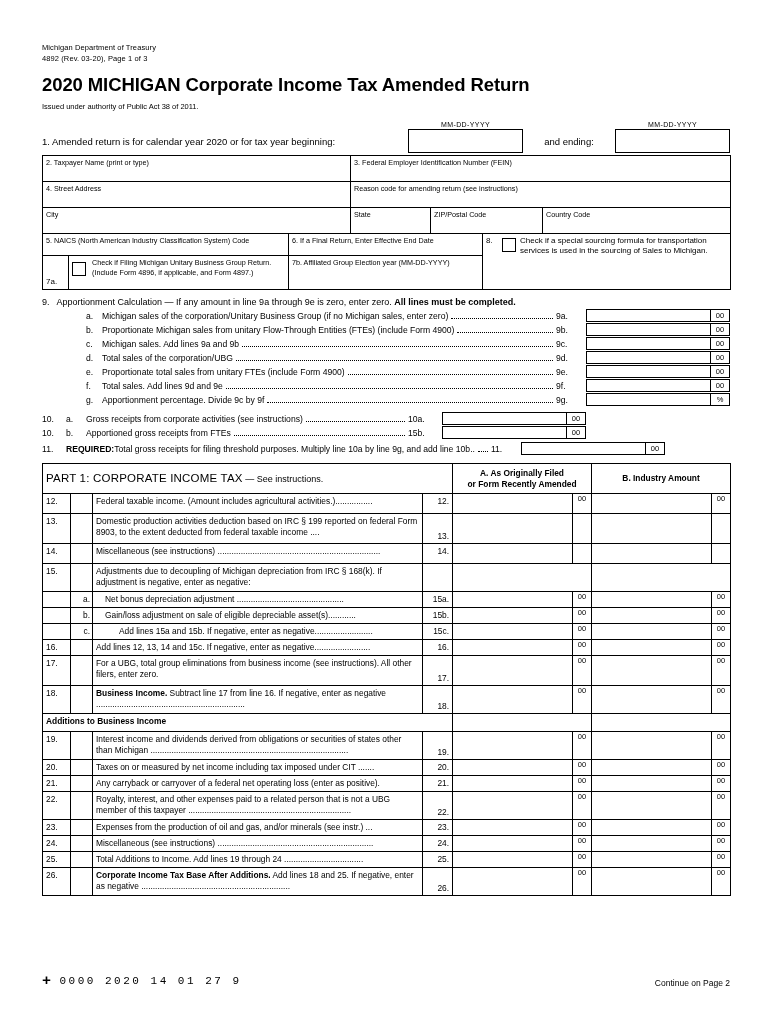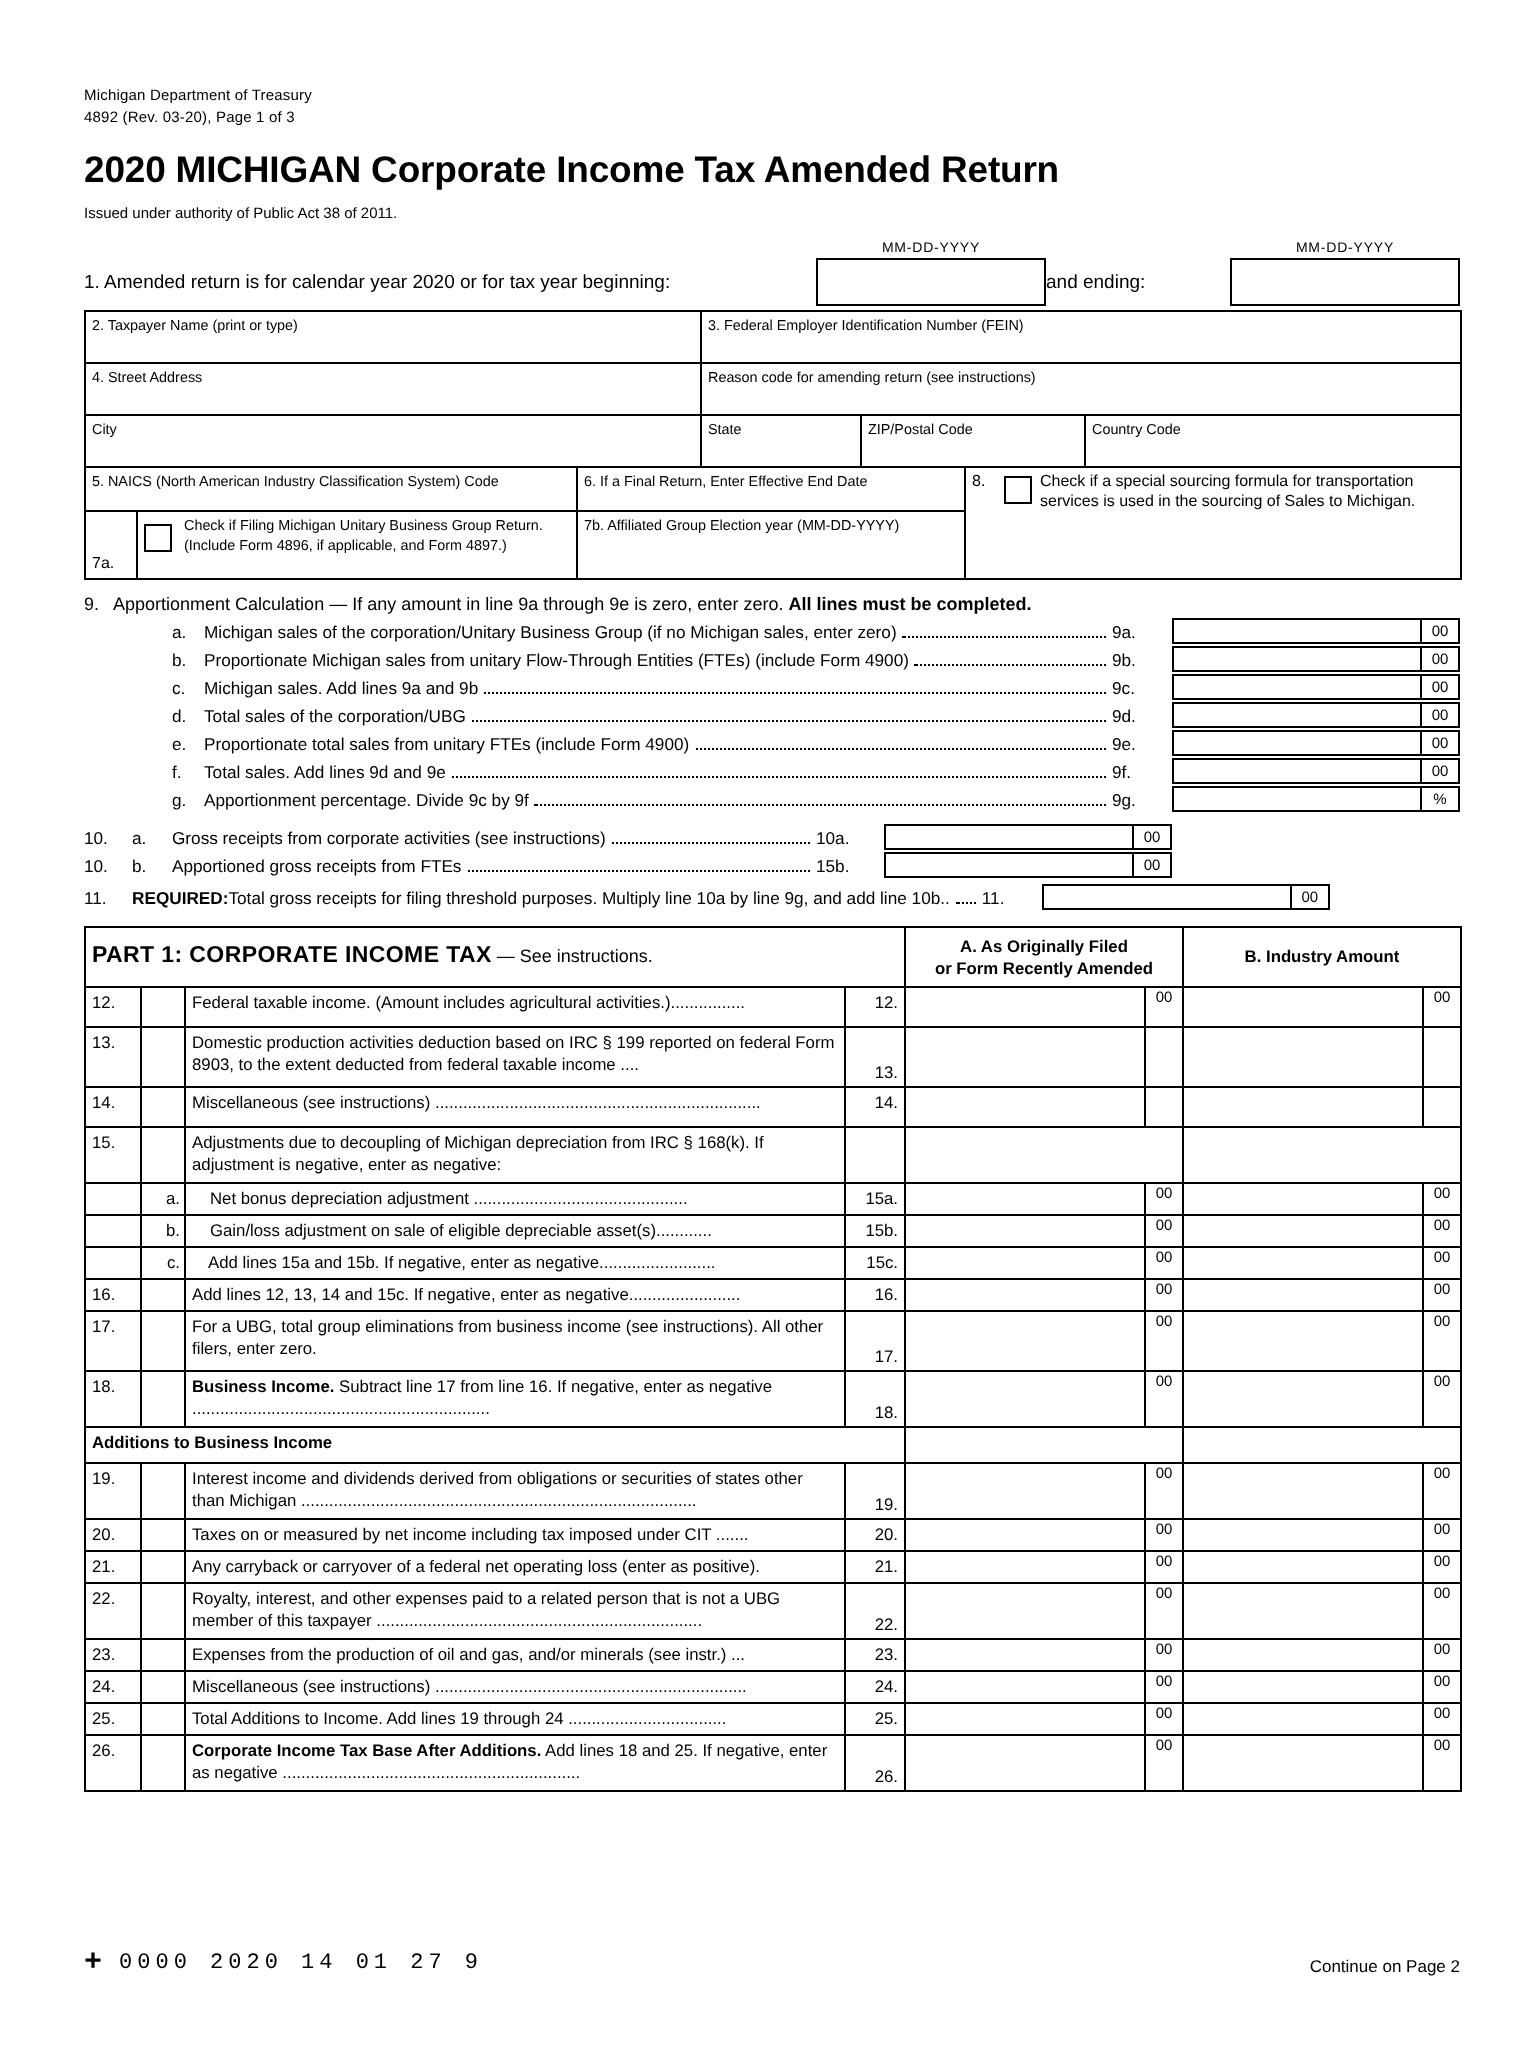--- a/index.html
+++ b/index.html
@@ -106,21 +106,21 @@
     top: 0;
     bottom: 0;
     width: 19px;
     border-left: 1px solid #000;
     box-sizing: border-box;
     font-size: 7.5px;
     text-align: center;
     line-height: 12px;
   }
   .bold { font-weight: bold; }
-  .center { }
+  .center { text-align: center; }
   .barcode {
     position: absolute;
     left: 42px;
     bottom: 34px;
     font-family: "Liberation Mono", monospace;
     font-size: 11px;
     letter-spacing: 2.5px;
   }
   .contpage {
     position: absolute;
@@ -165,21 +165,21 @@
     font-size: 7.5px;
     text-align: center;
   }
   .hdrcell {
     text-align: center;
     font-weight: bold;
     font-size: 9px;
     vertical-align: middle !important;
   }
   .sechdr { font-weight: bold; font-size: 9.5px; }
-  .parthdr { font-weight: bold; font-size: 11.5px; letter-spacing: 0.2px; }
+  .parthdr { font-weight: normal; font-size: 11.5px; letter-spacing: 0.2px; }
   .chkbox {
     display: inline-block;
     width: 12px;
     height: 12px;
     border: 1px solid #000;
     vertical-align: middle;
   }
 </style>
 </head>
 <body>
@@ -473,21 +473,21 @@
             <span class="c">00</span>
           </td>
       <td class="amt">
             <span class="c">00</span>
           </td>
     </tr>
 
     <tr style="height:16px">
       <td class="desc"></td>
       <td class="desc" style="border-left:none;text-align:right;padding-right:2px">c.</td>
-      <td style="border-left:none;border-right:none;padding-left:11px">Add lines 15a and 15b.  If negative, enter as negative.........................</td>
+      <td style="border-left:none;border-right:none;padding-left:26px">Add lines 15a and 15b.  If negative, enter as negative.........................</td>
       <td class="numn">15c.</td>
       <td class="amt">
             <span class="c">00</span>
           </td>
       <td class="amt">
             <span class="c">00</span>
           </td>
     </tr>
 
     <tr style="height:16px">

